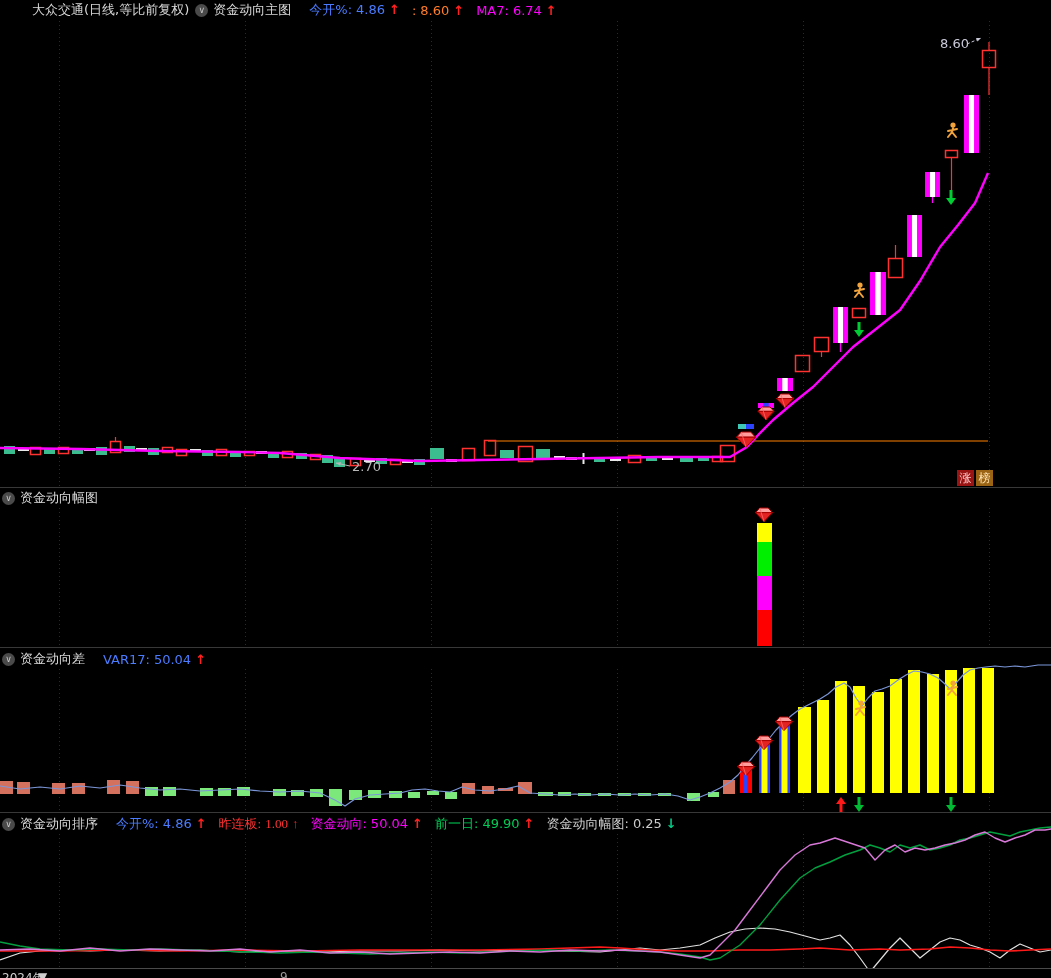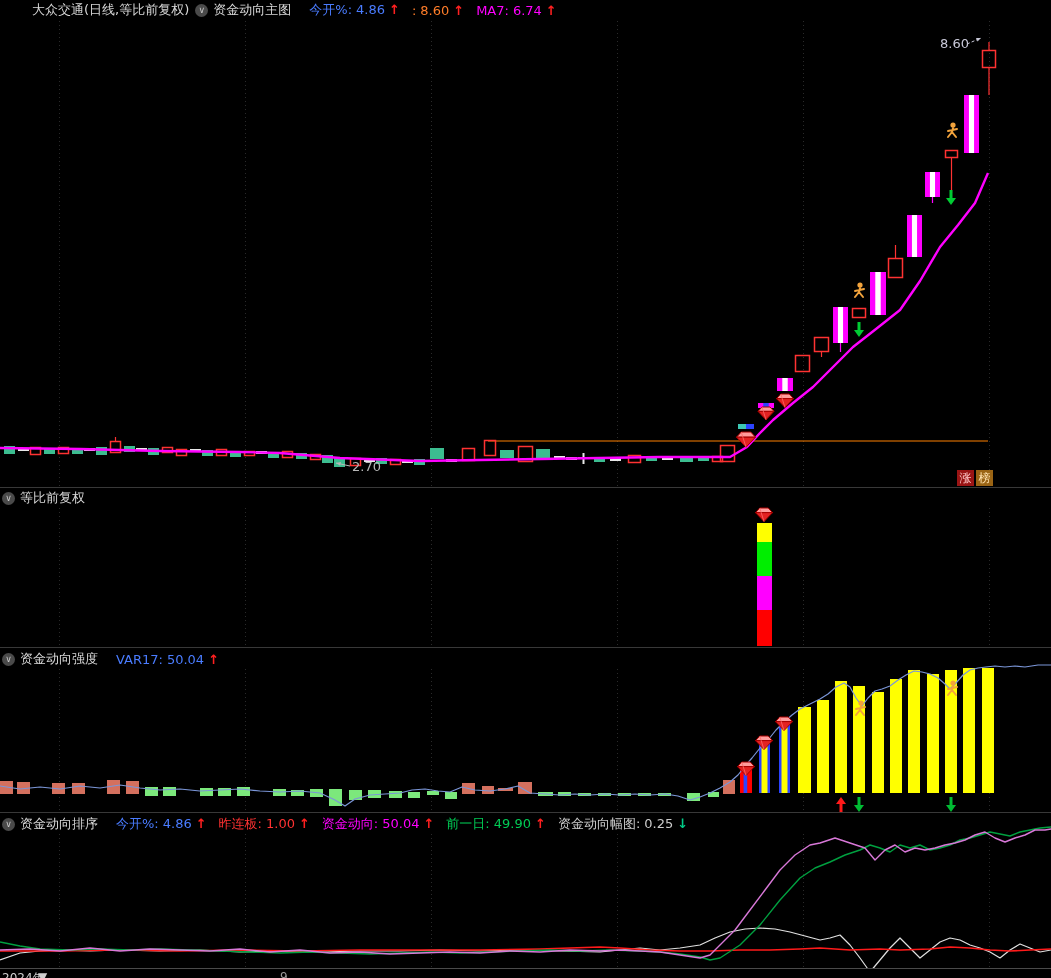--- a/index.html
+++ b/index.html
@@ -293,38 +293,38 @@
     <span class="hf" style="color: rgb(255, 125, 41);">
       <span>:</span><span>8.60</span><span class="arr" style="color: rgb(255, 32, 32);">↑</span>
     </span>
     <span class="hf" style="color: rgb(255, 0, 255);">
       <span>MA7:</span><span>6.74</span><span class="arr" style="color: rgb(255, 32, 32);">↑</span>
     </span>
   </div>
 
   <div class="hdr" style="top:488px;">
     <span class="cicon" style="margin-left:2px;">∨</span>
-    <span class="ttl">等比前复权</span>
+    <span class="ttl">资金动向幅图</span>
   </div>
 
   <div class="hdr" style="top:649px;">
     <span class="cicon" style="margin-left:2px;">∨</span>
-    <span class="ttl">资金动向强度</span>
+    <span class="ttl">资金动向差</span>
     <span class="hf" style="color: rgb(74, 124, 255);">
       <span>VAR17:</span><span>50.04</span><span class="arr" style="color: rgb(255, 32, 32);">↑</span>
     </span>
   </div>
 
   <div class="hdr" style="top:814px;">
     <span class="cicon" style="margin-left:2px;">∨</span>
     <span class="ttl">资金动向排序</span>
     <span class="hf" style="color: rgb(74, 124, 255);">
       <span>今开%:</span><span>4.86</span><span class="arr" style="color: rgb(255, 32, 32);">↑</span>
     </span>
-    <span class="hf" style="color: rgb(255, 50, 50);">
+    <span class="hf" style="color: rgb(255, 50, 50); font-family: Liberation Serif, serif;">
       <span>昨连板:</span><span>1.00</span><span class="arr" style="color: rgb(255, 32, 32);">↑</span>
     </span>
     <span class="hf" style="color: rgb(255, 0, 255);">
       <span>资金动向:</span><span>50.04</span><span class="arr" style="color: rgb(255, 32, 32);">↑</span>
     </span>
     <span class="hf" style="color: rgb(0, 204, 85);">
       <span>前一日:</span><span>49.90</span><span class="arr" style="color: rgb(255, 32, 32);">↑</span>
     </span>
     <span class="hf" style="color: rgb(204, 204, 204);">
       <span>资金动向幅图:</span><span>0.25</span><span class="arr" style="color: rgb(0, 204, 136);">↓</span>

